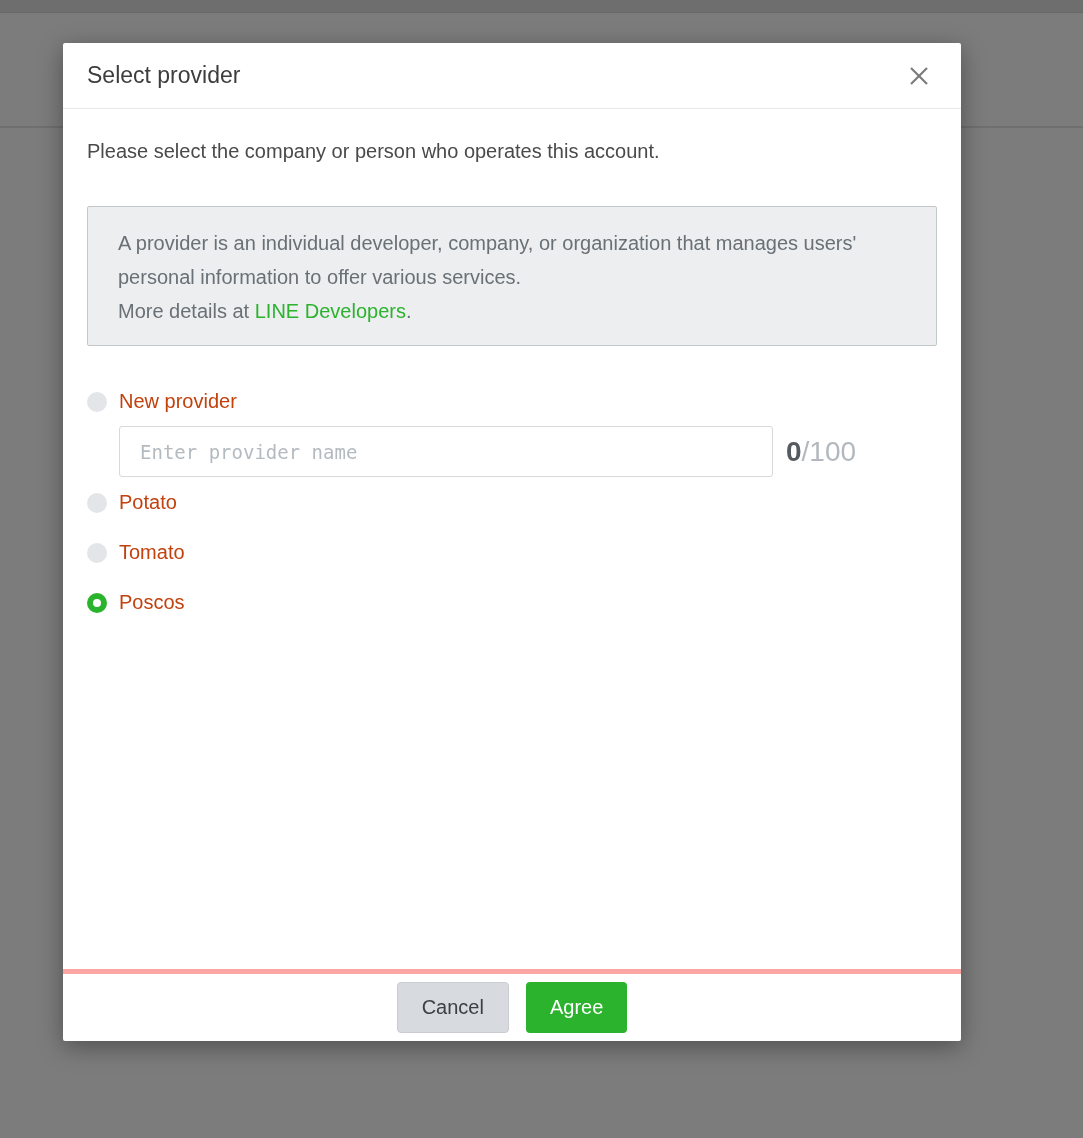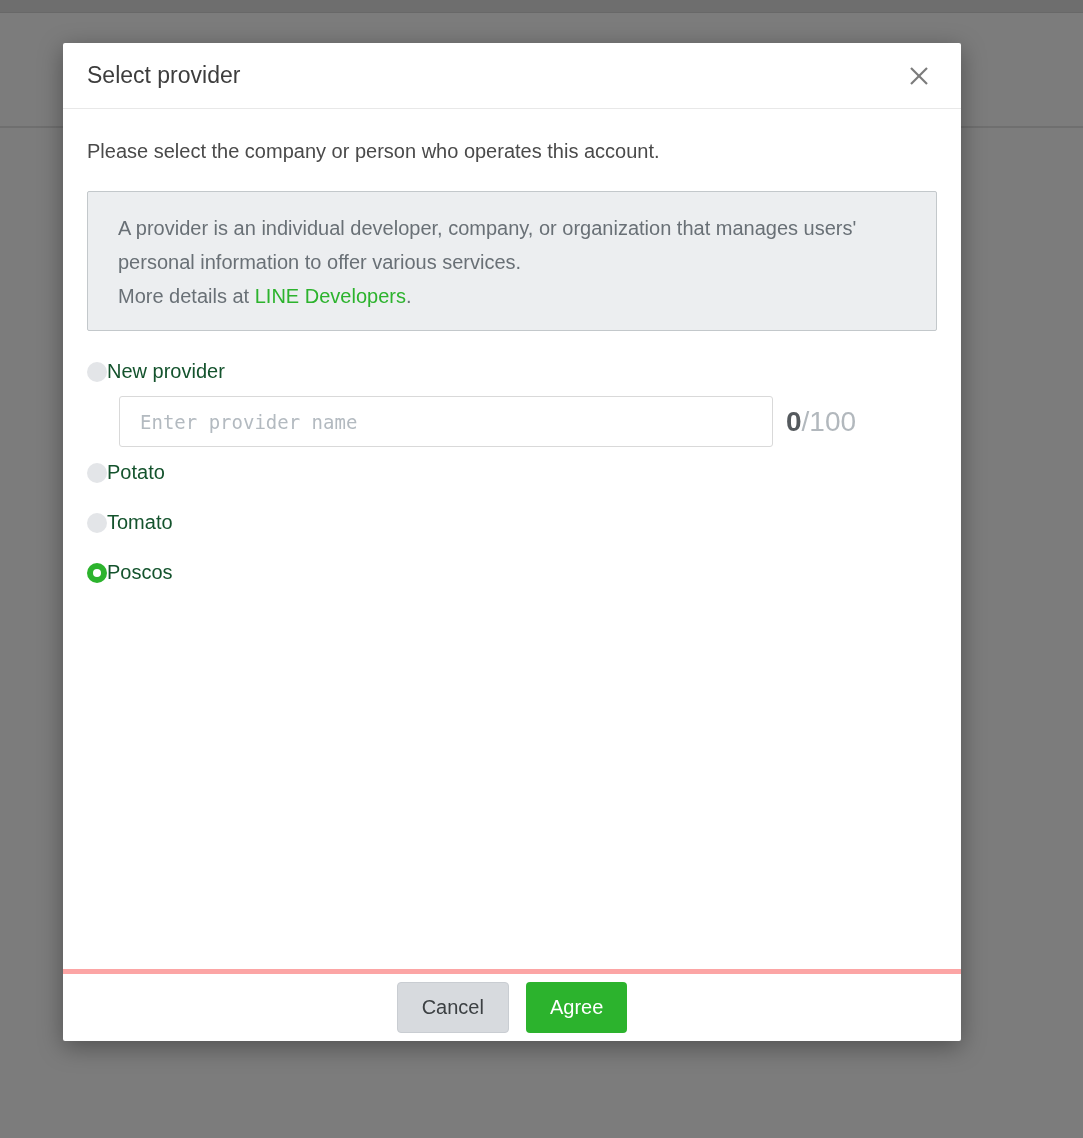--- a/index.html
+++ b/index.html
@@ -35,21 +35,21 @@
     gap:40px;
   }
   .modal-title { font-size:23px; color:#3d3d3d; }
   .close-btn {
     width:28px; height:28px; display:flex; align-items:center; justify-content:center;
     cursor:pointer;
   }
 
   .modal-body {
     flex:1 1 auto; display:flex; flex-direction:column;
-    padding:31px 24px 0 24px; overflow:hidden;
+    padding:31px 24px 0 24px; overflow:hidden;gap:15px;
   }
   .intro { font-size:20px; color:#4a4a4a; }
 
   .info-box {
     margin-top:28px; height:140px;
     background:#eceef0; border:1px solid #c3c8cb; border-radius:2px;
     padding:19px 30px 0 30px;
     font-size:20px; line-height:34px; color:#697076;
   }
   .green-link { color:#2cb32d; text-decoration:none; cursor:pointer; }
@@ -59,21 +59,21 @@
   .option-row + .option-row { margin-top:27px; }
   .radio {
     width:20px; height:20px; border-radius:50%;
     background:#e3e5e8; flex:0 0 auto;
     display:flex; align-items:center; justify-content:center;
   }
   .option-row.selected .radio { background:#2cb32d; }
   .option-row.selected .radio::after {
     content:""; width:8px; height:8px; border-radius:50%; background:#ffffff;
   }
-  .option-label { font-size:20px; color:#14532d; }
+  .option-label { margin-left:12px; font-size:20px; color:#c2410c; }
 
   .input-row { display:flex; align-items:center; margin:13px 0 14px 32px; }
   .provider-input {
     width:654px; height:51px;
     border:1px solid #d9d9d9; border-radius:3px;
     padding:0 6px 0 20px;
     font-family:"DejaVu Sans Mono","Liberation Mono",monospace;
     font-size:19px; color:#333333; outline:none; background:#fff;
   }
   .provider-input::placeholder { color:#b3bac0; }

